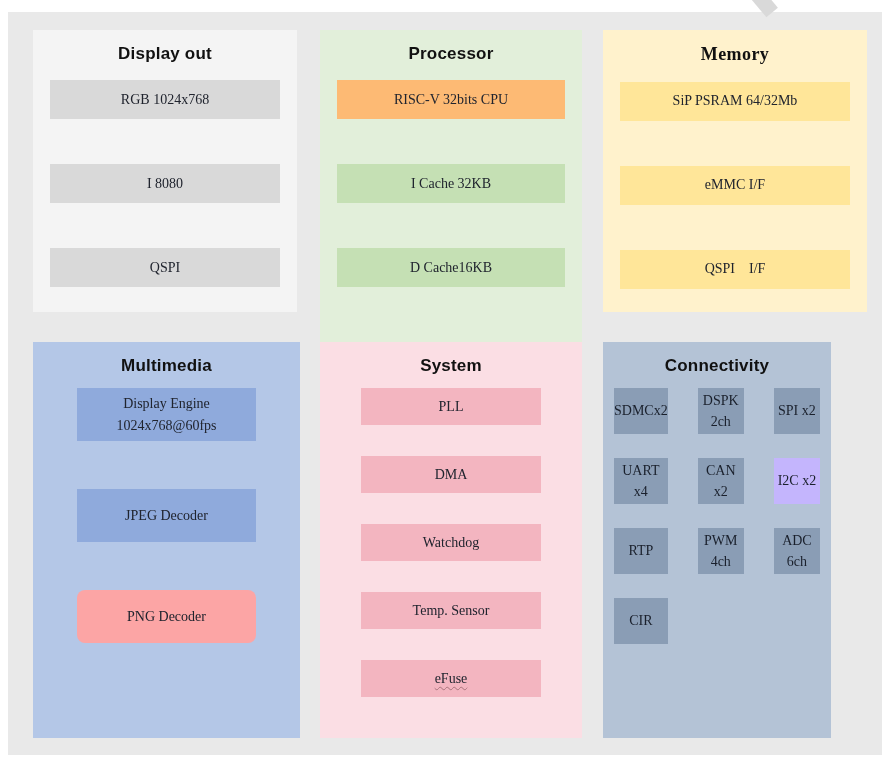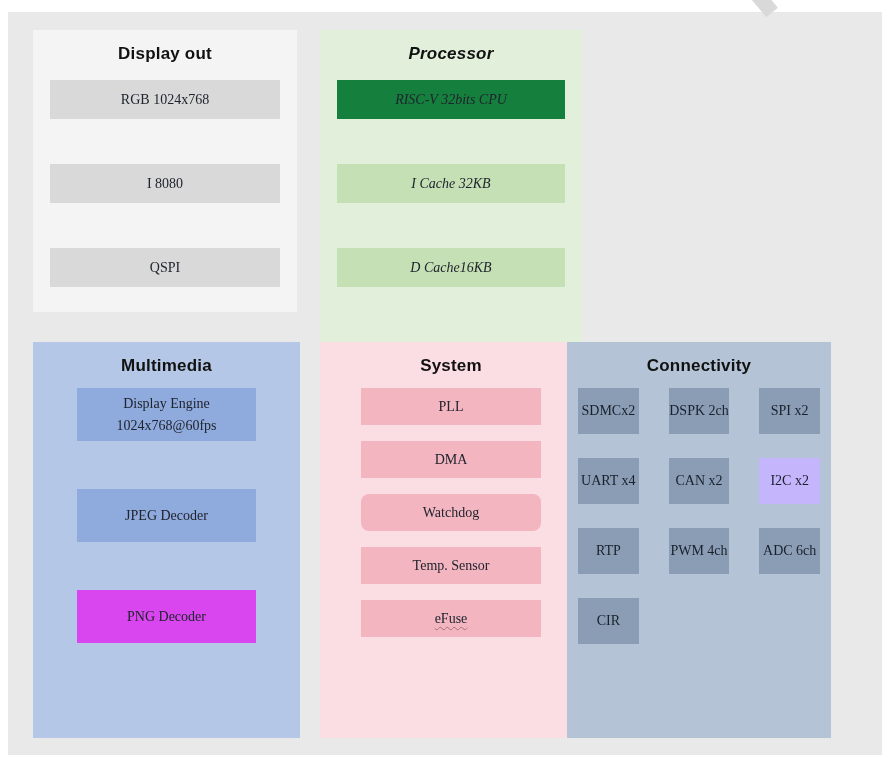--- a/index.html
+++ b/index.html
@@ -53,21 +53,21 @@
 
   
   .panel--top .blocks { margin-top:16px; row-gap:45px; }
   .panel--top .block  { width:87%; height:39px; }
 
   
   .panel--multimedia .blocks { margin-top:12px; row-gap:38px;gap:48px; }
   .panel--multimedia .block  { width:67%; height:53px; }
 
   
-  .panel--system .blocks { margin-top:12px; row-gap:16px; }
+  .panel--system .blocks { margin-top:12px; row-gap:31px; }
   .panel--system .block  { width:69%; height:37px; }
   .block--efuse {
     text-decoration:underline;
     text-decoration-style:wavy;
     text-decoration-color:#a8737b;
     text-decoration-thickness:1px;
     text-underline-offset:3px;
   }
 
   
@@ -76,68 +76,76 @@
     display:grid;
     grid-template-columns:1fr 1fr 1fr;
     column-gap:30px; row-gap:24px;
     padding:0 11px;
     align-items:stretch;
   }
   .panel--connectivity .block { width:100%; height:46px; color:#1a202c; }
 
   
   #p-display    { left:33px;  top:30px;  width:264px; height:282px; }
-  #p-processor  { left:320px; top:30px;  width:262px; height:316px;font-style:italic; }
+  #p-processor  { left:320px; top:30px;  width:262px; height:316px; }
   #p-memory     { left:603px; top:30px;  width:264px; height:282px; }
   #p-multimedia { left:33px;  top:342px; width:267px; height:396px; }
   #p-system     { left:320px; top:342px; width:262px; height:396px; }
-  #p-connectivity { left:567px; top:342px; width:264px; height:396px; }
+  #p-connectivity { left:603px; top:342px; width:228px; height:396px; }
 </style>
 </head>
 <body>
 
 <div id="app">
   <div class="canvas"></div>
   <div class="watermark"></div>
 
   <section id="p-display" class="panel panel--top" style="background-color: rgb(244, 244, 244);">
     <h2 class="panel-title">Display out</h2>
     <div class="blocks">
       <div class="block" style="background-color: rgb(217, 217, 217);">RGB 1024x768</div>
       <div class="block" style="background-color: rgb(217, 217, 217);">I 8080</div>
       <div class="block" style="background-color: rgb(217, 217, 217);">QSPI</div>
     </div>
   </section>
 
   <section id="p-processor" class="panel panel--top" style="background-color: rgb(226, 239, 218);">
     <h2 class="panel-title">Processor</h2>
     <div class="blocks">
-      <div class="block" style="background-color: #15803d;">RISC-V 32bits CPU</div>
+      <div class="block" style="background-color: #fdba74;">RISC-V 32bits CPU</div>
       <div class="block" style="background-color: rgb(197, 224, 180);">I Cache 32KB</div>
       <div class="block" style="background-color: rgb(197, 224, 180);">D Cache16KB</div>
     </div>
   </section>
 
+  <section id="p-memory" class="panel panel--top panel--memory" style="background-color: rgb(255, 242, 204);">
+    <h2 class="panel-title">Memory</h2>
+    <div class="blocks">
+      <div class="block" style="background-color: rgb(255, 230, 153);">SiP PSRAM 64/32Mb</div>
+      <div class="block" style="background-color: rgb(255, 230, 153);">eMMC I/F</div>
+      <div class="block" style="background-color: rgb(255, 230, 153);">QSPI    I/F</div>
+    </div>
+  </section>
 
   <section id="p-multimedia" class="panel panel--multimedia" style="background-color: rgb(180, 199, 231);">
     <h2 class="panel-title">Multimedia</h2>
     <div class="blocks">
       <div class="block" style="background-color: rgb(143, 170, 220);">Display Engine
 1024x768@60fps</div>
       <div class="block" style="background-color: rgb(143, 170, 220);">JPEG Decoder</div>
-      <div class="block" style="background-color: #d946ef;">PNG Decoder</div>
+      <div class="block" style="background-color: #fca5a5; border-radius: 8px;">PNG Decoder</div>
     </div>
   </section>
 
   <section id="p-system" class="panel panel--system" style="background-color: rgb(251, 222, 228);">
     <h2 class="panel-title">System</h2>
     <div class="blocks">
       <div class="block" style="background-color: rgb(243, 181, 192);">PLL</div>
       <div class="block" style="background-color: rgb(243, 181, 192);">DMA</div>
-      <div class="block" style="background-color: rgb(243, 181, 192); border-radius: 8px;">Watchdog</div>
+      <div class="block" style="background-color: rgb(243, 181, 192);">Watchdog</div>
       <div class="block" style="background-color: rgb(243, 181, 192);">Temp. Sensor</div>
       <div class="block block--efuse" style="background-color: rgb(243, 181, 192);">eFuse</div>
     </div>
   </section>
 
   <section id="p-connectivity" class="panel panel--connectivity" style="background-color: rgb(180, 195, 214);">
     <h2 class="panel-title">Connectivity</h2>
     <div class="blocks">
       <div class="block" style="background-color: rgb(138, 157, 181);">SDMCx2</div>
       <div class="block" style="background-color: rgb(138, 157, 181); text-align: center;">DSPK 2ch</div>

